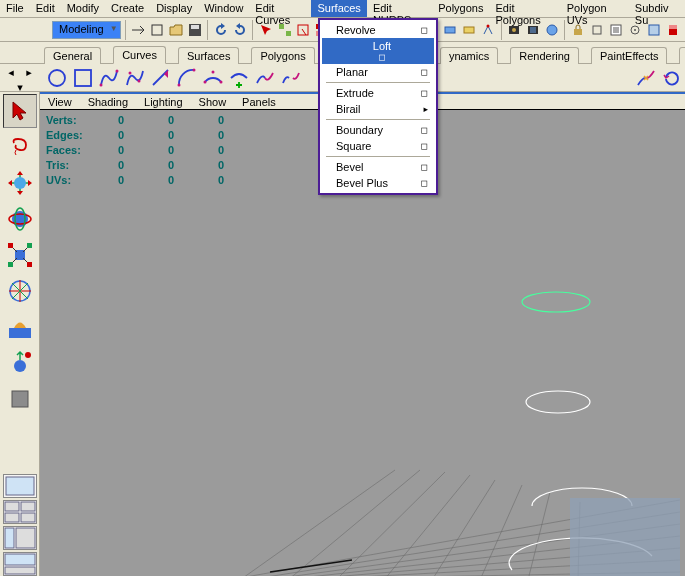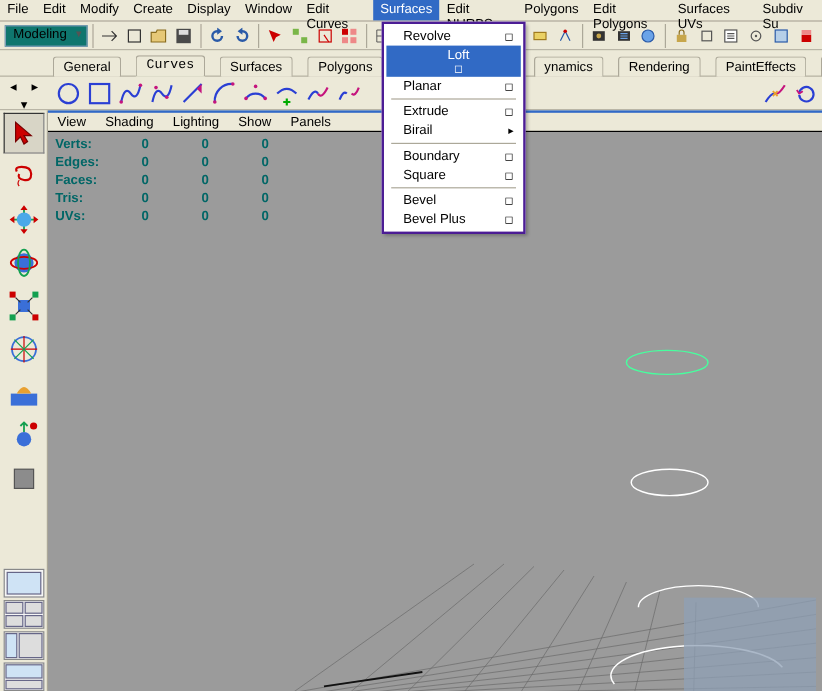--- a/index.html
+++ b/index.html
@@ -3,28 +3,28 @@
 <meta charset="utf-8">
 <style>
 * { box-sizing: border-box; margin: 0; padding: 0; font-family: Tahoma, sans-serif; font-size: 11px; }
 body { background: #ece9d8; width: 685px; height: 576px; overflow: hidden; position: relative; }
 
 .menubar { display: flex; background: #ece9d8; border-bottom: 1px solid #aca899; height: 18px; }
 .menubar div { padding: 2px 6px; cursor: default; }
 .menubar div.active { background: #316ac5; color: white; }
 
 .row2 { display: flex; align-items: center; height: 24px; border-bottom: 1px solid #aca899; padding: 0 4px; gap: 2px; }
-.combo { border: 1px solid #7f9db9; background: #0f766e; padding: 1px 16px 1px 6px; height: 18px; position: relative; }
+.combo { border: 1px solid #7f9db9; background: #3b82f6; padding: 1px 16px 1px 6px; height: 18px; position: relative; margin-left: 48px; }
 .combo::after { content: "▼"; position: absolute; right: 2px; top: 2px; font-size: 8px; color: #555; }
 .ticon { width: 20px; height: 20px; display: flex; align-items: center; justify-content: center; border: 1px solid transparent; }
 .vsep { width: 1px; height: 20px; background: #aca899; margin: 0 2px; }
 
 .tabrow { display: flex; align-items: flex-end; height: 22px; padding-left: 44px; gap: 12px; background: #ece9d8; border-bottom: 1px solid #aca899; }
 .tab { border: 1px solid #aca899; border-bottom: none; padding: 2px 8px; background: #ece9d8; border-radius: 3px 3px 0 0; position: relative; top: 1px; }
-.tab.active { background: #ece9d8; border-bottom: 1px solid #ece9d8; z-index: 2; font-family: Liberation Mono, monospace; }
+.tab.active { background: #ece9d8; border-bottom: 1px solid #ece9d8; z-index: 2; }
 
 .shelfrow { display: flex; align-items: center; height: 28px; padding-left: 44px; gap: 0; background: #ece9d8; border-bottom: 1px solid #aca899; }
 .shelfctl { position: absolute; left: 2px; top: 64px; width: 40px; }
 .shelficon { width: 26px; height: 26px; display: flex; align-items: center; justify-content: center; }
 
 .main { display: flex; height: calc(100% - 92px); }
 .toolcol { width: 40px; background: #ece9d8; border-right: 1px solid #aca899; display: flex; flex-direction: column; align-items: center; padding-top: 2px; gap: 2px; }
 .tbtn { width: 34px; height: 34px; display: flex; align-items: center; justify-content: center; border: 1px solid transparent; }
 .tbtn.sel { border: 1px inset #888; background: #d8d5c6; }
 .layoutbox { width: 34px; height: 24px; border: 1px solid #888; background: #f5f5f5; display: flex; flex-wrap: wrap; }
@@ -56,21 +56,21 @@
     <div>Edit</div>
     <div>Modify</div>
     <div>Create</div>
     <div>Display</div>
     <div>Window</div>
     <div>Edit Curves</div>
     <div class="active">Surfaces</div>
     <div>Edit NURBS</div>
     <div>Polygons</div>
     <div>Edit Polygons</div>
-    <div>Surfaces UVs</div>
+    <div>Polygon UVs</div>
     <div>Subdiv Su</div>
   </div>
 
 <div class="row2">
   <div class="combo">Modeling</div>
   <div class="vsep"></div>
   <div class="ticon">
       <svg width="14" height="14">
         <path d="M1 7 L13 7 M9 3 L13 7 L9 11" stroke="#333" fill="none"></path>
       </svg>

